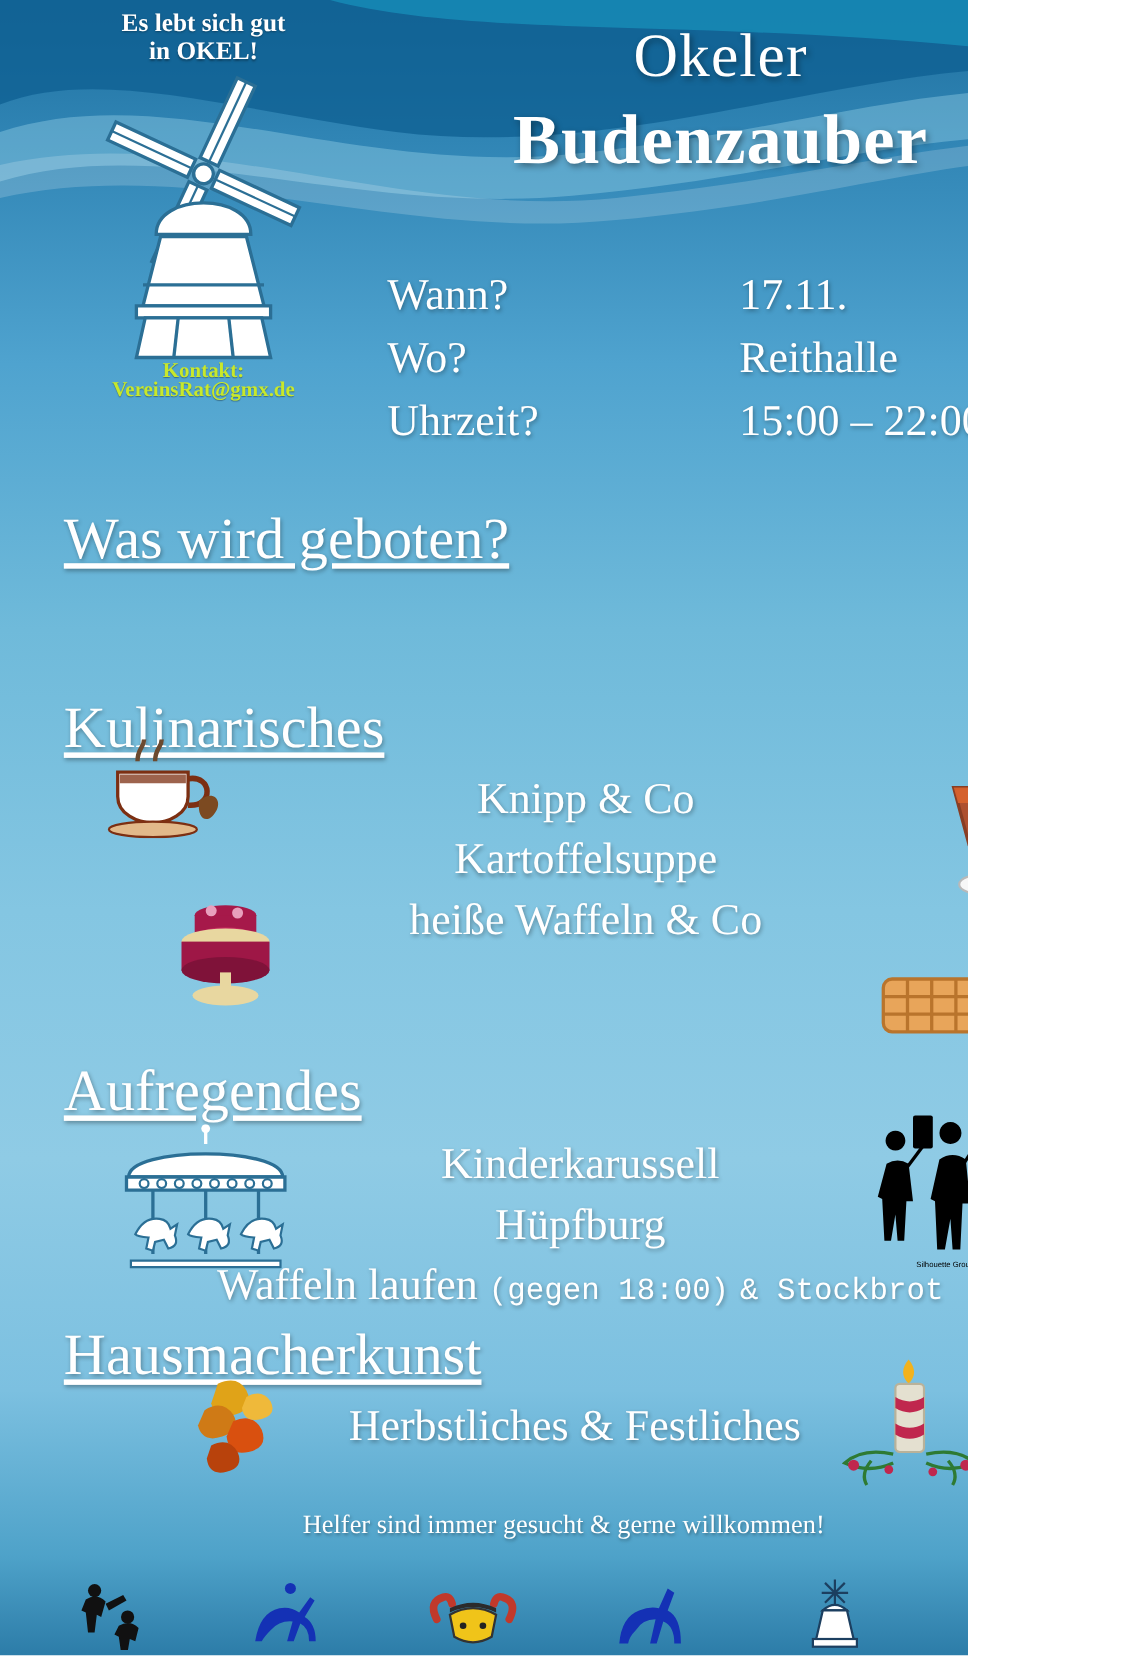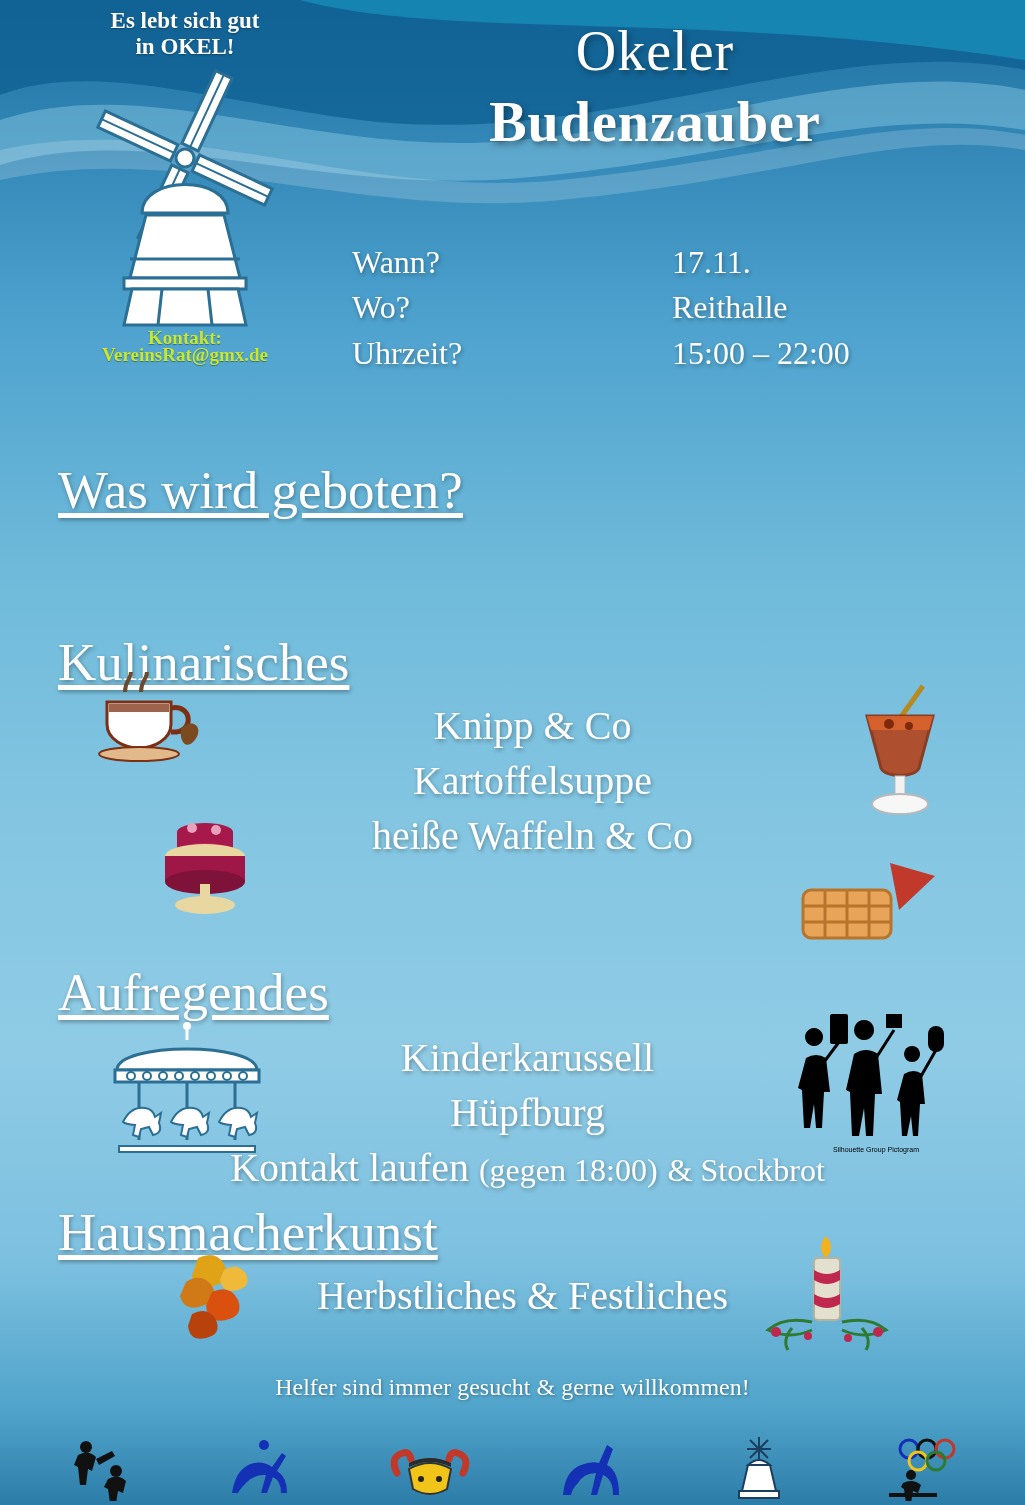--- a/index.html
+++ b/index.html
@@ -7,21 +7,21 @@
     padding: 0;
   }
   body {
     width: 1025px;
     height: 1505px;
     font-family: "Liberation Serif", serif;
     overflow: hidden;
   }
   .poster {
     position: relative;
-    width: 1025px;
+    width: 880px;
     height: 1505px;
     overflow: hidden;
     background: linear-gradient(to bottom,
         #1e6f9e 0%,
         #2f84b4 8%,
         #4fa3cf 22%,
         #6fbada 38%,
         #84c6e2 55%,
         #8fcbe5 70%,
         #7cc0e0 84%,
@@ -76,36 +76,36 @@
   }
   .title-line1 {
     font-size: 56px;
     line-height: 1.05;
     font-weight: normal;
     letter-spacing: 1px;
     text-shadow: 2px 3px 6px rgba(0,0,0,0.4);
     margin-top: 16px;
   }
   .title-line2 {
-    font-size: 56px;
+    font-size: 64px;
     line-height: 1.05;
     font-weight: bold;
     letter-spacing: 1px;
     text-shadow: 2px 3px 6px rgba(0,0,0,0.4);
     margin-top: 12px;
     text-align: center;
   }
 
   .facts {
     position: absolute;
     top: 240px;
     left: 352px;
     width: 640px;
     color: #ffffff;
-    font-size: 32px;
+    font-size: 40px;
     line-height: 1.42;
     text-shadow: 1px 2px 4px rgba(0,0,0,0.35);
   }
   .facts .row { display: flex; }
   .facts .q { width: 320px; }
   .facts .a { width: 320px; }
 
   .section {
     position: absolute;
     left: 0;
@@ -118,21 +118,21 @@
     text-underline-offset: 5px;
     padding-left: 58px;
     text-shadow: 1px 2px 4px rgba(0,0,0,0.33);
   }
   .sec-items {
     text-align: center;
     font-size: 40px;
     line-height: 1.38;
     text-shadow: 1px 2px 4px rgba(0,0,0,0.33);
   }
-  .small-note { font-size: 32px; }
+  .small-note { font-size: 28px; font-family: Liberation Mono, monospace; }
 
   #sec-angebot { top: 460px; }
   #sec-angebot .sec-items { margin-top: 4px; padding-left: 60px; }
 
   #sec-kulinarisch { top: 608px; margin-top: 24px; }
   #sec-kulinarisch .sec-items { margin-top: 6px; padding-left: 40px; }
 
   #sec-aufregendes { top: 962px; }
   #sec-aufregendes .sec-items { margin-top: 8px; padding-left: 30px; }
 
@@ -258,21 +258,21 @@
       <div>heiße Waffeln &amp; Co</div>
     </div>
   </div>
 
   <div class="section" id="sec-aufregendes">
     <div class="sec-head">Aufregendes</div>
     <div class="sec-items">
       <div>Kinderkarussell</div>
       <div>Hüpfburg</div>
       <div>
-        <span>Kontakt laufen</span>
+        <span>Waffeln laufen</span>
         <span class="small-note">(gegen 18:00)</span>
         <span class="small-note">&amp; Stockbrot</span>
       </div>
     </div>
   </div>
 
   <div class="section" id="sec-hausmacher">
     <div class="sec-head">Hausmacherkunst</div>
     <div class="sec-items">
       <div>Herbstliches &amp; Festliches</div>

